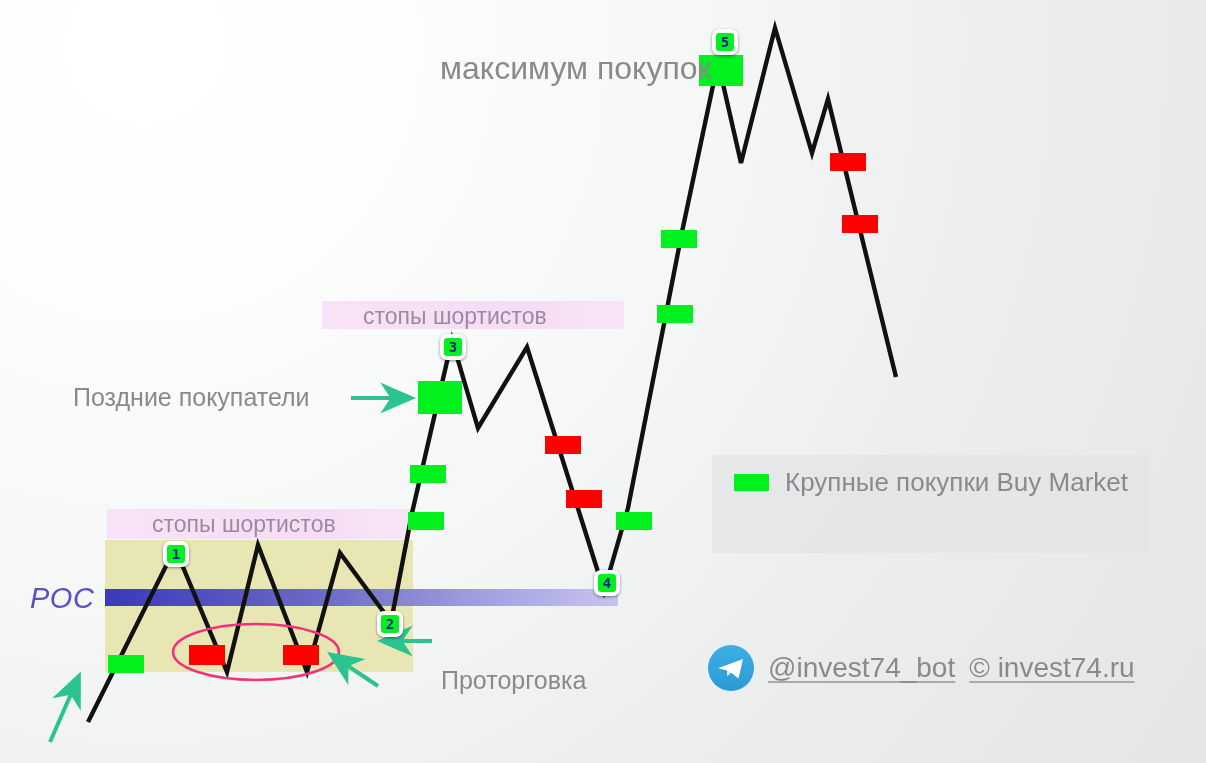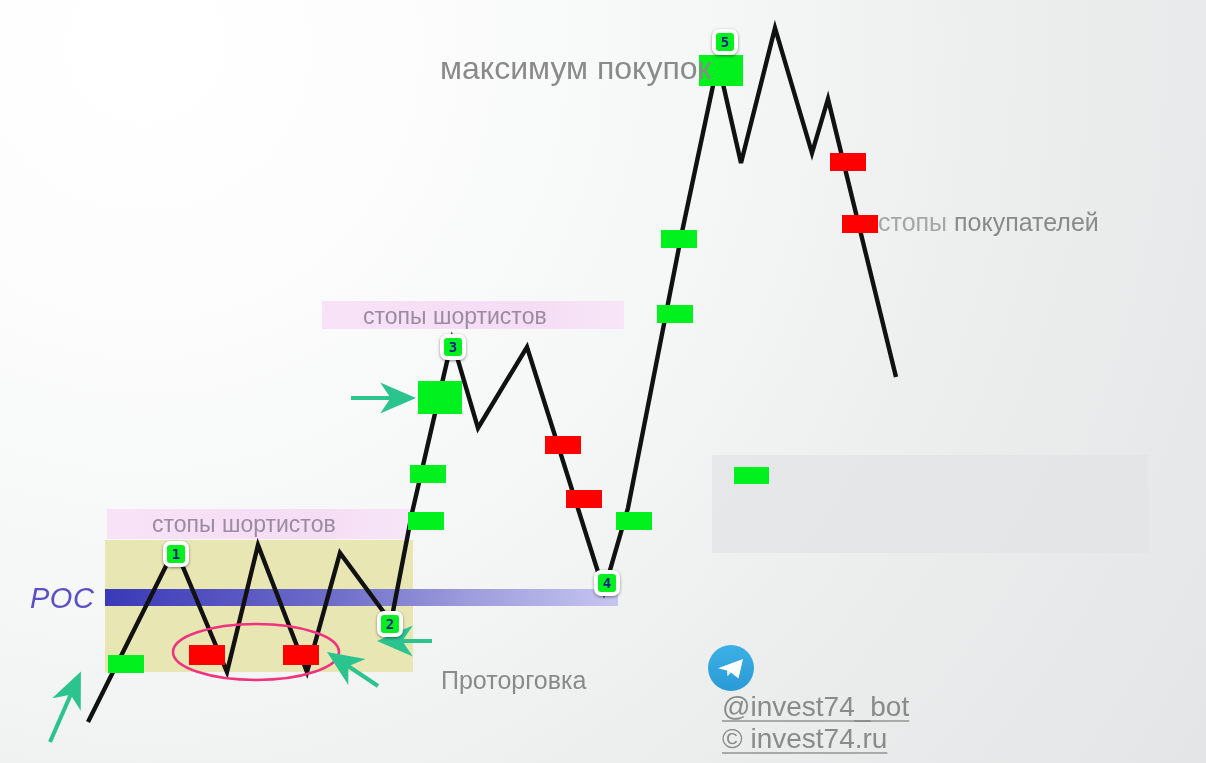--- a/index.html
+++ b/index.html
@@ -46,21 +46,21 @@
   
   #legend{position:absolute;left:712px;top:455px;width:437px;height:98px;
           background:rgba(226,227,228,.72);}
   .leg-row{position:absolute;left:22px;display:flex;align-items:center;}
   #leg-row-0{top:12px;}
   #leg-row-1{top:58px;}
   .leg-sw{width:35px;height:17px;margin-right:16px;}
   .leg-tx{font-size:26px;color:#8a8a8a;white-space:nowrap;}
 
   
-  #footer{position:absolute;left:708px;top:645px;display:flex;align-items:flex-start;flex-direction:column;}
+  #footer{position:absolute;left:708px;top:645px;display:flex;align-items:center;}
   #tg{width:46px;height:46px;border-radius:50%;
       background:linear-gradient(180deg,#3cb0e5 0%,#2a9ad6 100%);
       position:relative;flex:0 0 auto;}
   #tg svg{position:absolute;left:9px;top:13px;}
   .foot-tx{font-size:28px;color:#8a8a8a;margin-left:14px;
            text-decoration:underline;text-underline-offset:4px;
            text-decoration-color:#a9a9a9;white-space:nowrap;}
 </style>
 </head>
 <body>
@@ -123,42 +123,43 @@
       <line x1="50" y1="742" x2="78" y2="678" marker-end="url(#ah)"></line>
     </g>
   </svg>
 
   <div class="band-cap" id="cap-short1">стопы шортистов</div>
   <div class="band-cap" id="cap-short2">стопы шортистов</div>
 
   <div id="t-poc">POC</div>
 
   <div class="lbl" id="t-max">максимум покупок</div>
+  <div class="lbl" id="t-late">Поздние покупатели</div>
   <div class="lbl" id="t-prot">Проторговка</div>
-  <div class="lbl" id="t-stopsb"><span class="soft">стопы </span><span>покупателей</span></div>
 
   <div class="mk" style="left:163px;top:541px;">
     <i>1</i>
     </div>
   <div class="mk" style="left:377px;top:611px;">
     <i>2</i>
     </div>
   <div class="mk" style="left:440px;top:334px;">
     <i>3</i>
     </div>
   <div class="mk" style="left:594px;top:570px;">
     <i>4</i>
     </div>
   <div class="mk" style="left:712px;top:29px;">
     <i>5</i>
     </div>
 
   <div id="legend">
     <div class="leg-row" id="leg-row-0">
       <span class="leg-sw" style="background:#00f11d;"></span>
+      <span class="leg-tx">Крупные покупки Buy Market</span>
     </div>
   </div>
 
   <div id="footer">
     <span id="tg">
       <svg width="28" height="22" viewBox="0 0 28 22">
         <path d="M1 10.2 L26 1 L21.5 20.5 L13.8 14.6 L10.6 18 L10.1 12.6 Z" fill="#ffffff"></path>
         <path d="M10.1 12.6 L10.6 18 L13.8 14.6 Z" fill="#dfeef7"></path>
       </svg>
     </span>

